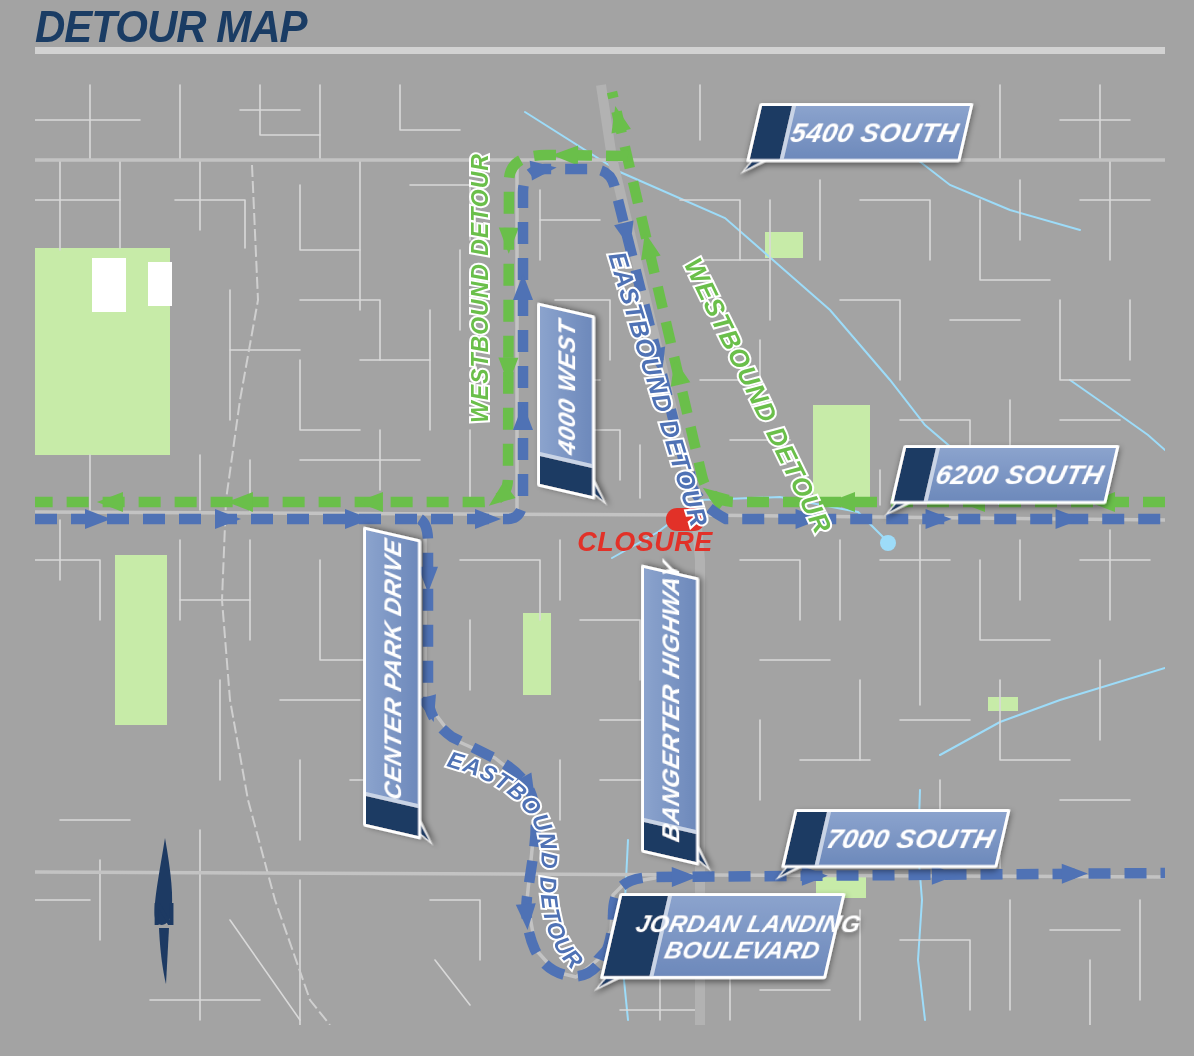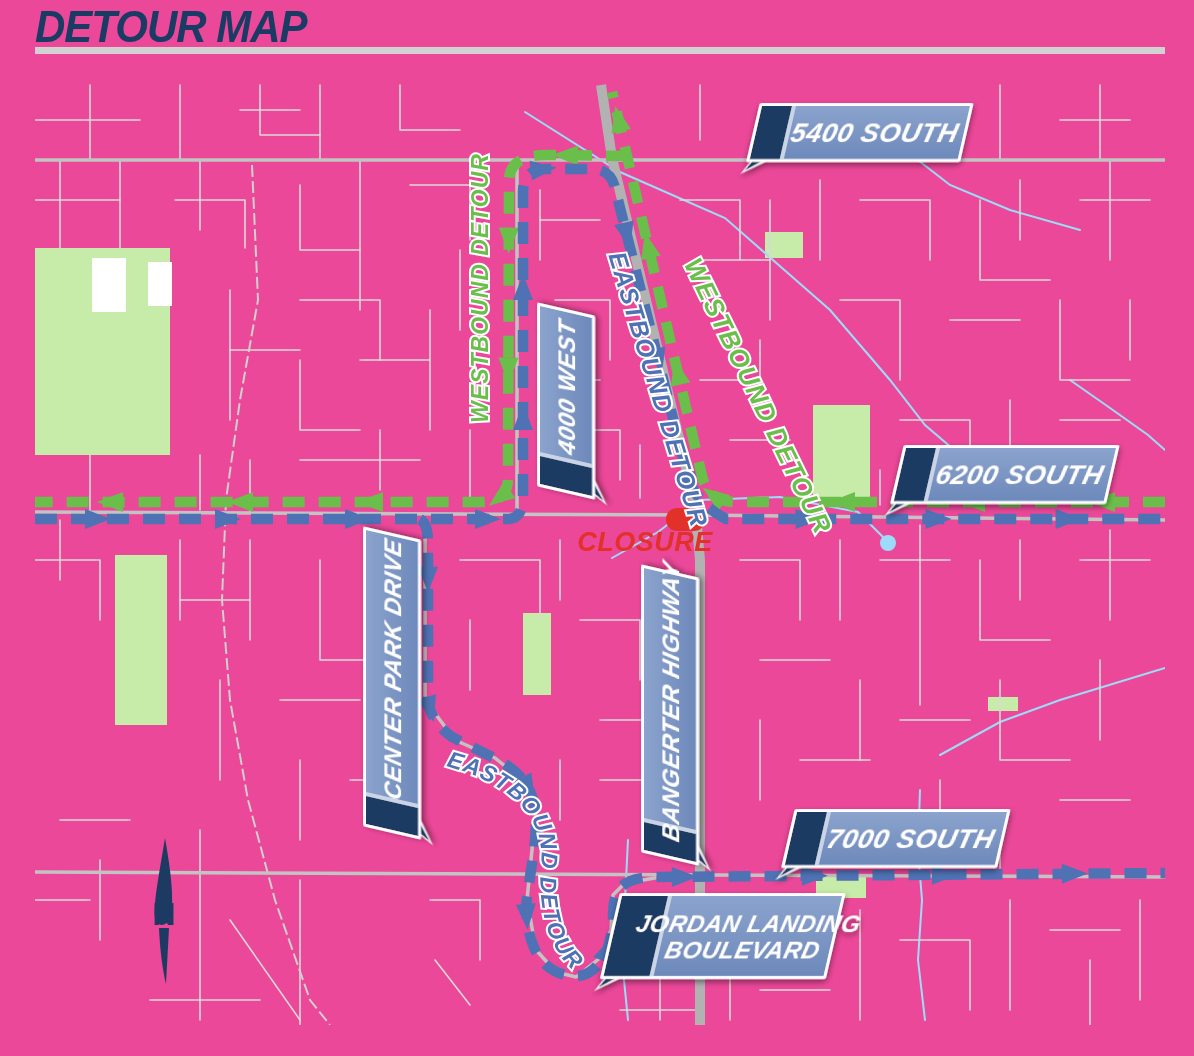--- a/index.html
+++ b/index.html
@@ -1,17 +1,17 @@
 <!DOCTYPE html>
 <html><head>
 <meta charset="utf-8">
 <style>
   html,body{margin:0;padding:0;background:#ffffff;width:1194px;height:1056px;overflow:hidden;
     font-family:"Liberation Sans",sans-serif;}
-  #page{position:relative;width:1194px;height:1056px;background:#ec4899;}
+  #page{position:relative;width:1194px;height:1056px;background:#a3a3a3;}
   #title{position:absolute;left:35px;top:2px;font-size:42px;font-weight:700;font-style:italic;
     letter-spacing:-1px;color:#1a3c64;transform:scaleY(1.05);transform-origin:left top;}
   #divider{position:absolute;left:35px;top:47px;width:1130px;height:7px;background:#d2d2d2;}
   #map-wrap{position:absolute;left:0;top:0;width:1194px;height:1056px;}
   svg{display:block;}
   text{font-family:"Liberation Sans",sans-serif;}
 </style>
 </head>
 <body>
 

